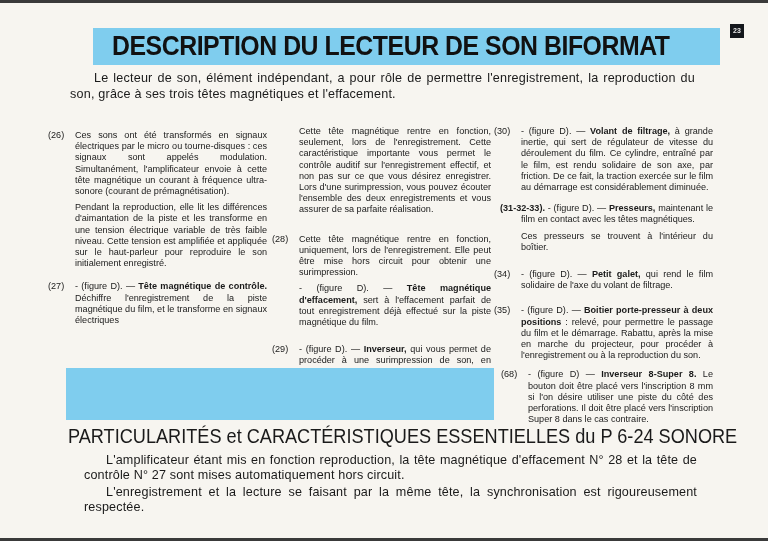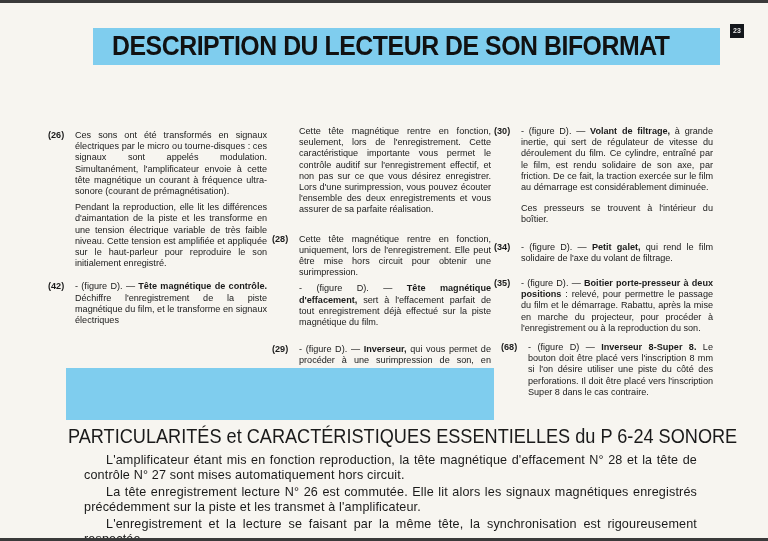--- a/index.html
+++ b/index.html
@@ -22,21 +22,21 @@
   }
   .page-num {
     position:absolute; left:730px; top:24px; width:14px; height:14px;
     background:#14171c; color:#e8e8e8; font-size:7px; font-weight:bold;
     text-align:center; line-height:14px;
   }
   .intro { position:absolute; left:70px; top:70px; width:625px; font-size:12.6px; line-height:16px; letter-spacing:0.2px; }
   .intro p { margin:0 0 3px 0; text-indent:24px; text-align:justify; }
   .col { position:absolute; font-size:9.1px; line-height:11.2px; }
   .entry { margin:0 0 10px 0; position:relative; }
-  .entry .num { position:absolute; left:-27px; top:0; font-weight:bold; }
+  .entry .num { position:absolute; left:-27px; top:0; font-weight:normal; }
   .entry p { margin:0 0 5px 0; text-align:justify; }
   .entry b { font-weight:bold; }
   .col1 { left:75px; top:130px; width:192px; }
   .col2 { left:299px; top:126px; width:192px; }
   .col3 { left:521px; top:126px; width:192px; }
   .blue-panel { position:absolute; left:66px; top:368px; width:428px; height:52px; background:#7fcdee; }
   .sec-title {
     position:absolute; left:68px; top:423px; width:660px; font-size:19.5px; line-height:26px; white-space:nowrap;
     transform:scaleX(0.93); transform-origin:left center;
   }
@@ -46,30 +46,31 @@
 </head>
 <body>
 
 <div class="top-rule"></div>
 
 <div class="title-band"></div>
 <div class="title">DESCRIPTION DU LECTEUR DE SON BIFORMAT</div>
 <div class="page-num">23</div>
 
 <div class="intro">
+  <p>Le lecteur de son, élément indépendant, a pour rôle de permettre l'enregistrement, la reproduction du son, grâce à ses trois têtes magnétiques et l'effacement.</p>
 </div>
 
 <div class="col col1">
   <div class="entry">
     <span class="num">(26)</span>
     <p>Ces sons ont été transformés en signaux électriques par le micro ou tourne-disques : ces signaux sont appelés modulation. Simultanément, l'amplificateur envoie à cette tête magnétique un courant à fréquence ultra-sonore (courant de prémagnétisation).</p>
     <p>Pendant la reproduction, elle lit les différences d'aimantation de la piste et les transforme en une tension électrique variable de très faible niveau. Cette tension est amplifiée et appliquée sur le haut-parleur pour reproduire le son initialement enregistré.</p>
   </div>
   <div class="entry" style="margin-top:12px">
-    <span class="num">(42)</span>
+    <span class="num">(27)</span>
     <p><span>- (figure D). — </span><b>Tête magnétique de contrôle.</b><span> Déchiffre l'enregistrement de la piste magnétique du film, et le transforme en signaux électriques</span></p>
   </div>
 </div>
 
 <div class="col col2">
   <div class="entry" style="margin-bottom:18px">
     <p>Cette tête magnétique rentre en fonction, seulement, lors de l'enregistrement. Cette caractéristique importante vous permet le contrôle auditif sur l'enregistrement effectif, et non pas sur ce que vous désirez enregistrer. Lors d'une surimpression, vous pouvez écouter l'ensemble des deux enregistrements et vous assurer de sa parfaite réalisation.</p>
   </div>
   <div class="entry" style="margin-bottom:16px">
     <span class="num">(28)</span>
@@ -81,20 +82,21 @@
     <p><span>- (figure D). — </span><b>Inverseur,</b><span> qui vous permet de procéder à une surimpression de son, en neutralisant la tête magnétique d'effacement (28). Déplacez simplement le bouton dans le sens de la flèche.</span></p>
   </div>
 </div>
 
 <div class="col col3">
   <div class="entry" style="">
     <span class="num">(30)</span>
     <p><span>- (figure D). — </span><b>Volant de filtrage,</b><span> à grande inertie, qui sert de régulateur de vitesse du déroulement du film. Ce cylindre, entraîné par le film, est rendu solidaire de son axe, par friction. De ce fait, la traction exercée sur le film au démarrage est considérablement diminuée.</span></p>
   </div>
   <div class="entry" style="margin-bottom:16px">
+    <p style="text-indent:-21px;"><b>(31-32-33).</b> <span>- (figure D). — </span><b>Presseurs,</b><span> maintenant le film en contact avec les têtes magnétiques.</span></p>
     <p>Ces presseurs se trouvent à l'intérieur du boîtier.</p>
   </div>
   <div class="entry" style="margin-bottom:14px">
     <span class="num">(34)</span>
     <p><span>- (figure D). — </span><b>Petit galet,</b><span> qui rend le film solidaire de l'axe du volant de filtrage.</span></p>
   </div>
   <div class="entry" style="margin-bottom:8px">
     <span class="num">(35)</span>
     <p><span>- (figure D). — </span><b>Boitier porte-presseur à deux positions</b><span> : relevé, pour permettre le passage du film et le démarrage. Rabattu, après la mise en marche du projecteur, pour procéder à l'enregistrement ou à la reproduction du son.</span></p>
   </div>
@@ -102,17 +104,16 @@
     <span class="num">(68)</span>
     <p><span>- (figure D) — </span><b>Inverseur 8-Super 8.</b><span> Le bouton doit être placé vers l'inscription 8 mm si l'on désire utiliser une piste du côté des perforations. Il doit être placé vers l'inscription Super 8 dans le cas contraire.</span></p>
   </div>
 </div>
 
 <div class="blue-panel"></div>
 
 <div class="sec-title">PARTICULARITÉS et CARACTÉRISTIQUES ESSENTIELLES du P 6-24 SONORE</div>
 <div class="outro">
   <p>L'amplificateur étant mis en fonction reproduction, la tête magnétique d'effacement N° 28 et la tête de contrôle N° 27 sont mises automatiquement hors circuit.</p>
-  <p>La tête enregistrement lecture N° 26 est commutée. Elle lit alors les signaux magnétiques enregistrés précédemment sur la piste et les transmet à l'amplificateur.</p>
   <p>L'enregistrement et la lecture se faisant par la même tête, la synchronisation est rigoureusement respectée.</p>
 </div>
 
 <div class="bottom-rule"></div>
 
 </body></html>

